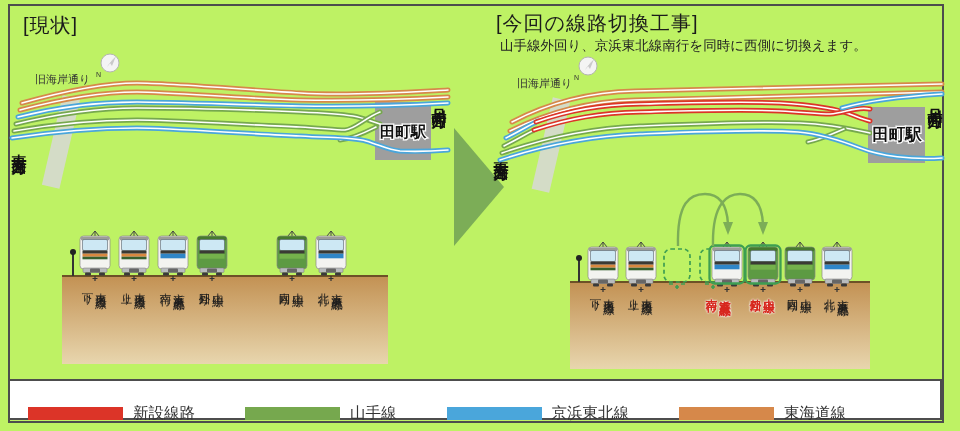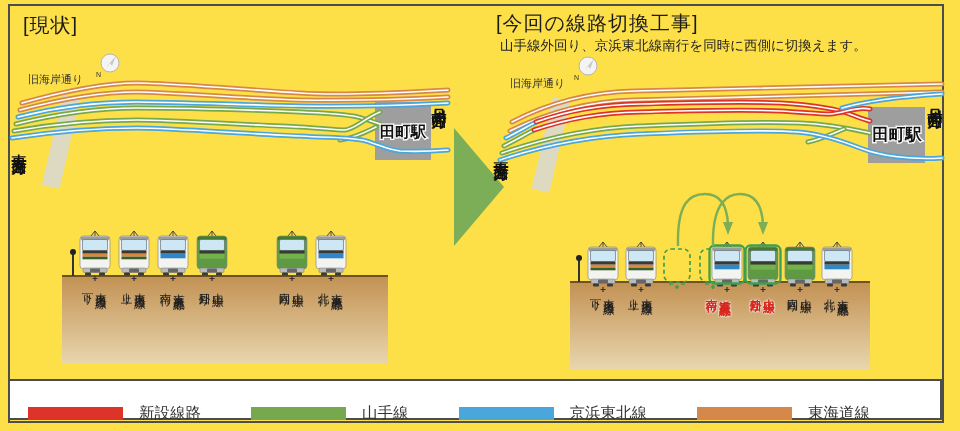--- a/index.html
+++ b/index.html
@@ -3,28 +3,28 @@
 <meta charset="utf-8">
 <style>
   :root{
     --red:#dc3428; --green:#76a84e; --blue:#4aa6db; --orange:#d6884a;
     --arrow-green:#7cad57; --highlight-green:#3e9e52; --label-red:#d7281e;
     --embank-top:#c39254; --embank-bottom:#e8d6ae; --station-gray:#9e9e9e;
     --road-gray:#d8d8d8; --legend-box:#8b8b8b; --border:#4d4d4d;
   }
   html,body{margin:0;padding:0;background:#fff;}
   body{font-family:"Liberation Sans","DejaVu Sans",sans-serif;}
-  #stage{position:relative;width:960px;height:431px;background:#fde047;overflow:hidden;}
+  #stage{position:relative;width:960px;height:431px;background:#bef264;overflow:hidden;}
   .abs{position:absolute;}
   #frame{left:8px;top:4px;width:932px;height:415px;border:2px solid var(--border);}
   .title{font-size:20px;color:#1b1b1b;font-weight:500;letter-spacing:1px;white-space:nowrap;}
   #title-left{left:23px;top:12px;}
   #title-right{left:496px;top:10px;}
   #subtitle{left:500px;top:37px;font-size:13.5px;color:#222;white-space:nowrap;}
-  .road-label{font-size:11px;color:#333;white-space:nowrap;}
+  .road-label{font-size:11px;color:#333;white-space:nowrap;margin-left:7px;}
   .vtext{writing-mode:vertical-rl;text-orientation:upright;font-size:15px;font-weight:600;color:#111;letter-spacing:2px;line-height:16px;}
   svg{display:block;overflow:visible;}
   .rail{fill:none;stroke-width:5;stroke-linecap:round;}
   .rail.orange{stroke:var(--orange);} .rail.green{stroke:var(--green);}
   .rail.blue{stroke:var(--blue);} .rail.red{stroke:var(--red);}
   .rail-core{fill:none;stroke:#fff;stroke-width:1.6;stroke-linecap:round;}
   .station-rect{fill:var(--station-gray);}
   .station-text{font-weight:bold;fill:#111;paint-order:stroke;stroke:#fff;stroke-width:2.5px;}
   .road-band{fill:var(--road-gray);opacity:.85;}
   .compass-circle{fill:#f4f4f4;stroke:#b5b5b5;stroke-width:1;}
@@ -37,21 +37,21 @@
   .panto{fill:none;stroke:#444;stroke-width:1;}
   .plus{fill:none;stroke:#333;stroke-width:1.2;}
   .ghost-rect{fill:none;stroke:var(--highlight-green);stroke-width:1.7;stroke-dasharray:4 3;}
   .hilite{fill:none;stroke:var(--highlight-green);stroke-width:2.3;}
   .arc{fill:none;stroke:var(--arrow-green);stroke-width:2.4;}
   .arc-head{fill:var(--arrow-green);}
   #big-arrow polygon{fill:var(--arrow-green);}
   #legend{left:10px;top:379px;width:932px;height:41px;display:flex;}
   #legend-box{width:76px;height:100%;background:var(--legend-box);border:2px solid var(--border);box-sizing:border-box;color:#fff;font-size:17px;font-weight:bold;display:flex;align-items:center;justify-content:center;letter-spacing:2px;}
   #legend-items{flex:1;border:2px solid var(--border);border-left:none;box-sizing:border-box;background:#fff;display:flex;align-items:center;padding-left:18px;gap:50px;}
-  .legend-item{display:flex;align-items:center;gap:16px;margin-top:28px;}
+  .legend-item{display:flex;align-items:center;gap:10px;margin-top:28px;}
   .legend-swatch{width:95px;height:13px;}
   .legend-label{font-size:15.5px;color:#333;white-space:nowrap;}
 </style>
 </head>
 <body>
 
 <div id="stage">
   <div id="frame" class="abs"></div>
 
   <div id="title-left" class="abs title">[現状]</div>

